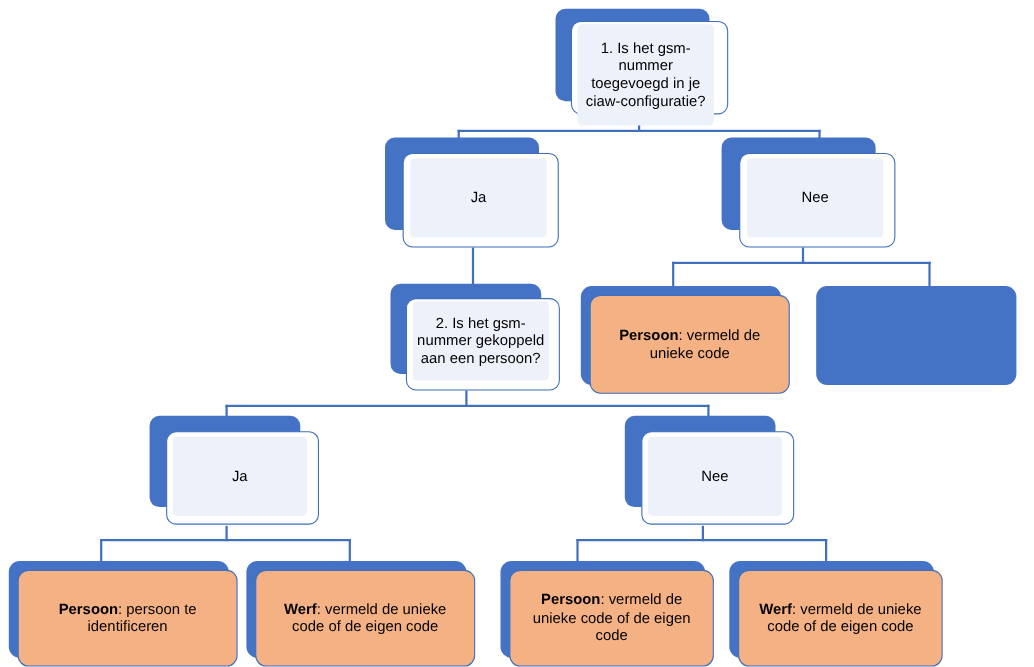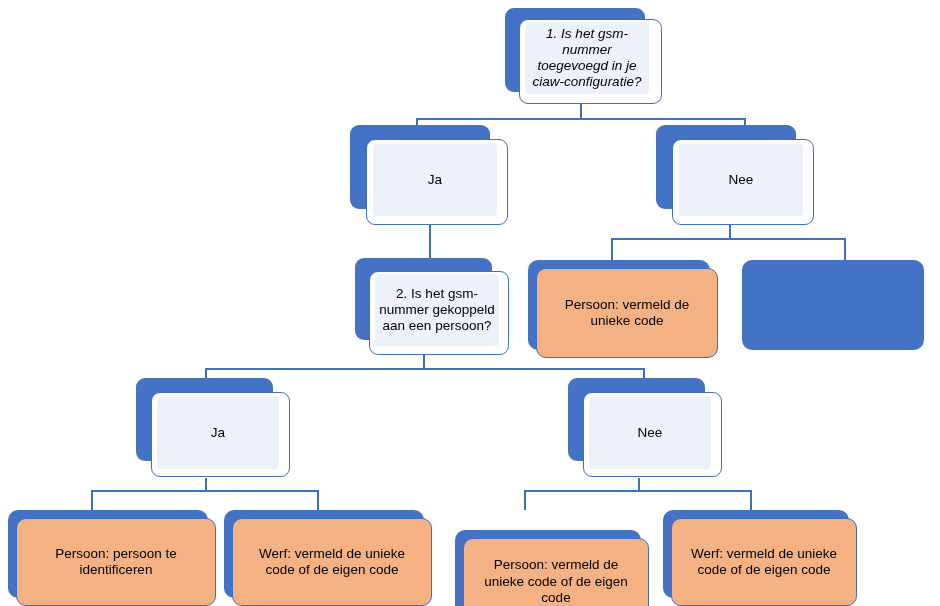--- a/index.html
+++ b/index.html
@@ -55,21 +55,21 @@
     border-radius:10px;
     display:flex;align-items:center;justify-content:center;
     text-align:center;
     color:#000000;
     font-size:13.5px;
     line-height:1.22;
     padding:4px 10px;
     box-sizing:border-box;
   }
   .t-box .lbl{display:block;}
-  .t-box b{font-weight:normal;}
+  .t-box b{font-weight:bold;}
 </style>
 </head>
 <body>
 
 <div id="canvas">
 
   <div class="line v" style="left:580px;top:102px;height:18px;"></div>
   <div class="line h" style="left:416px;top:118px;width:330px;"></div>
   <div class="line v" style="left:416px;top:118px;height:16px;"></div>
   <div class="line v" style="left:744px;top:118px;height:16px;"></div>
@@ -92,21 +92,21 @@
   <div class="line v" style="left:317px;top:490px;height:20px;"></div>
 
   <div class="line v" style="left:638px;top:478px;height:14px;"></div>
   <div class="line h" style="left:524px;top:490px;width:228px;"></div>
   <div class="line v" style="left:524px;top:490px;height:20px;"></div>
   <div class="line v" style="left:750px;top:490px;height:20px;"></div>
 
   <div class="node" style="left:505px;top:8px;width:155px;height:96px;">
     <div class="shadow" style="width:140px;height:84px;"></div>
     <div class="outline" style="left:14px;top:11px;width:141px;height:83px;"></div>
-    <div class="inner" style="left:20px;top:14px;width:124px;height:72px;font-style:italic;">1. Is het gsm-nummer toegevoegd in je ciaw-configuratie?</div>
+    <div class="inner" style="left:20px;top:14px;width:124px;height:92px;">1. Is het gsm-nummer toegevoegd in je ciaw-configuratie?</div>
   </div>
 
   <div class="node" style="left:350px;top:125px;width:157px;height:100px;">
     <div class="shadow" style="width:140px;height:84px;"></div>
     <div class="outline" style="left:16px;top:14px;width:140px;height:84px;"></div>
     <div class="inner" style="left:23px;top:19px;width:124px;height:72px;">Ja</div>
   </div>
 
   <div class="node" style="left:656px;top:125px;width:157px;height:100px;">
     <div class="shadow" style="width:140px;height:84px;"></div>
@@ -150,21 +150,21 @@
     </div>
   </div>
 
   <div class="node" style="left:224px;top:510px;width:208px;height:96px;">
     <div class="t-shadow" style="width:200px;height:88px;"></div>
     <div class="t-box" style="left:8px;top:8px;width:200px;height:88px;">
       <span class="lbl"><b>Werf</b><span>: vermeld de unieke code of de eigen code</span></span>
     </div>
   </div>
 
-  <div class="node" style="left:455px;top:510px;width:194px;height:77px;margin-top:20px;">
+  <div class="node" style="left:455px;top:510px;width:194px;height:77px;">
     <div class="t-shadow" style="width:186px;height:88px;"></div>
     <div class="t-box" style="left:8px;top:8px;width:186px;height:88px;">
       <span class="lbl"><b>Persoon</b><span>: vermeld de unieke code of de eigen code</span></span>
     </div>
   </div>
 
   <div class="node" style="left:663px;top:510px;width:194px;height:96px;">
     <div class="t-shadow" style="width:186px;height:88px;"></div>
     <div class="t-box" style="left:8px;top:8px;width:186px;height:88px;">
       <span class="lbl"><b>Werf</b><span>: vermeld de unieke code of de eigen code</span></span>

